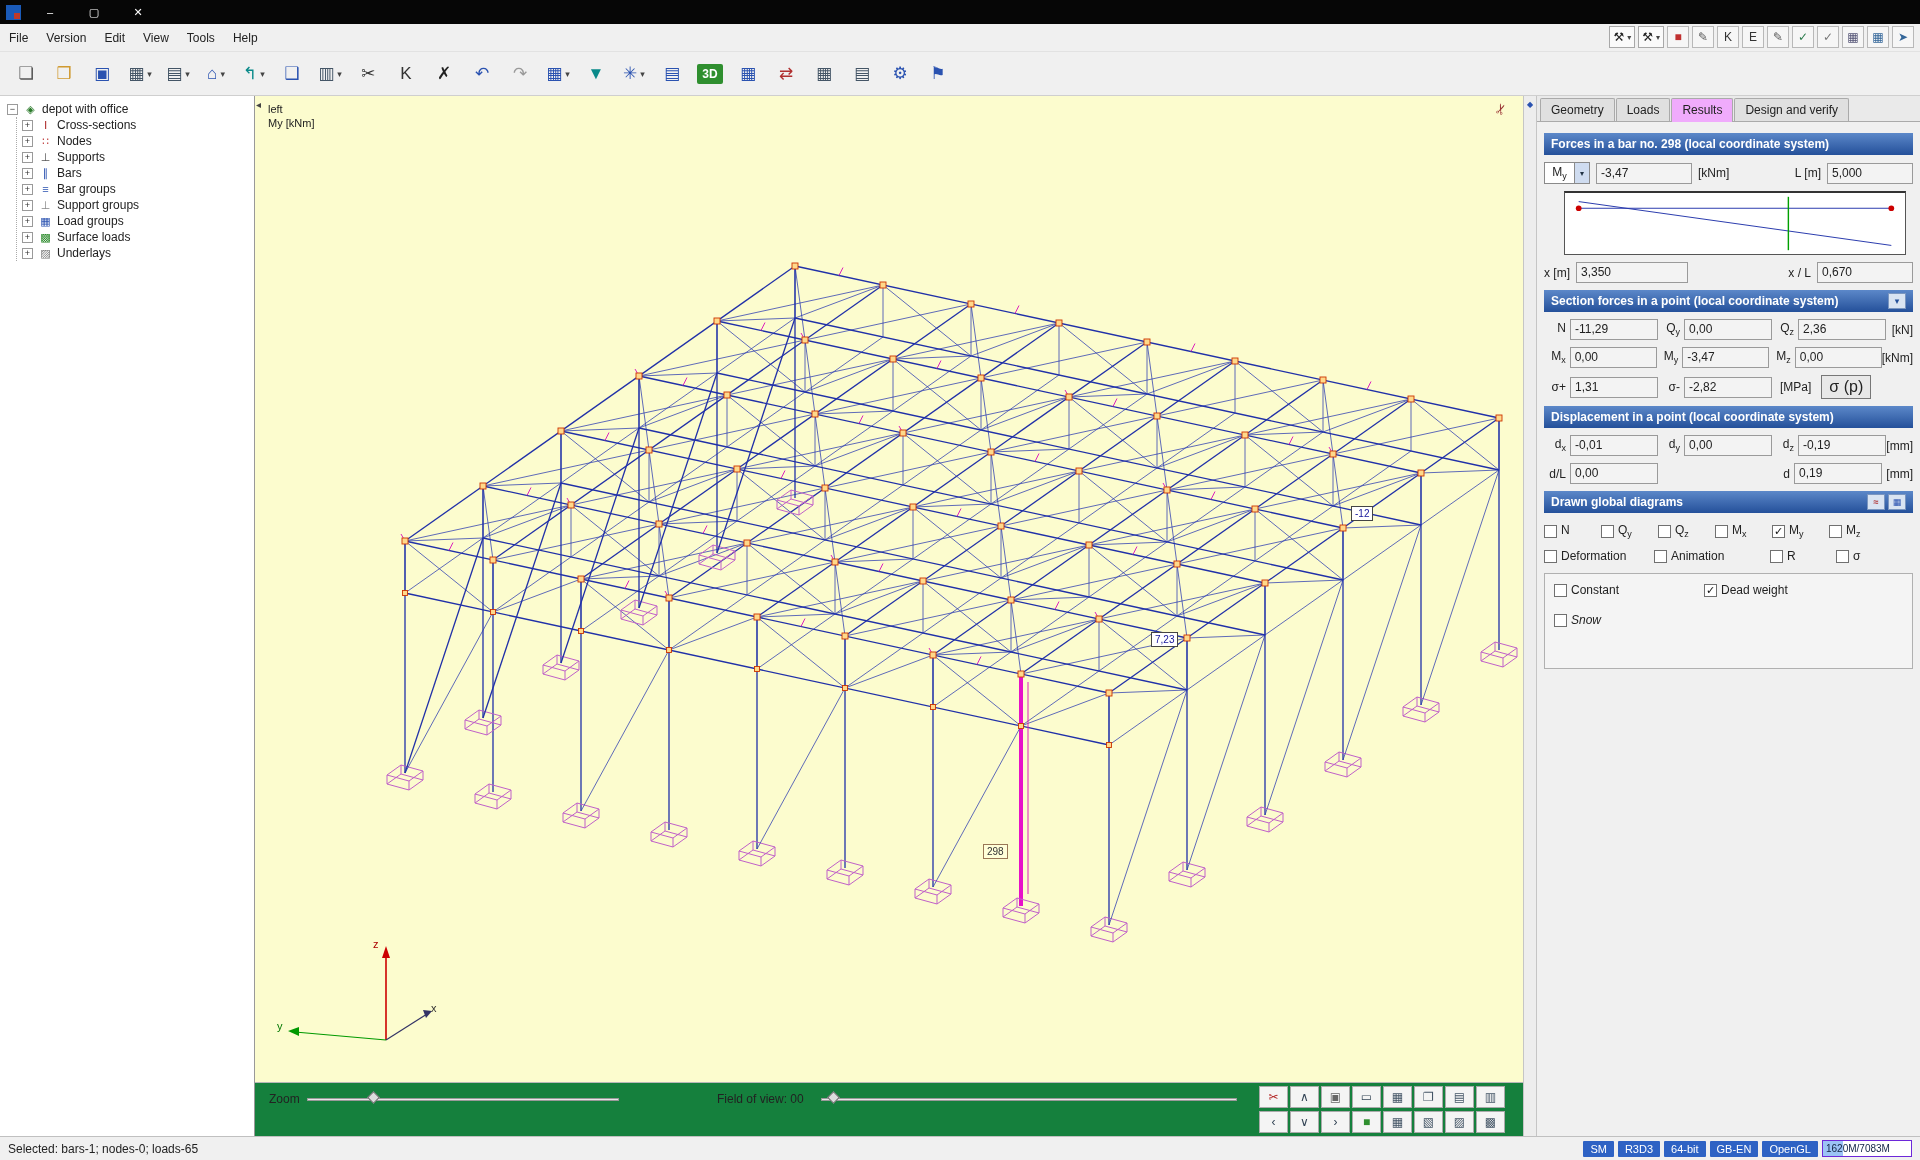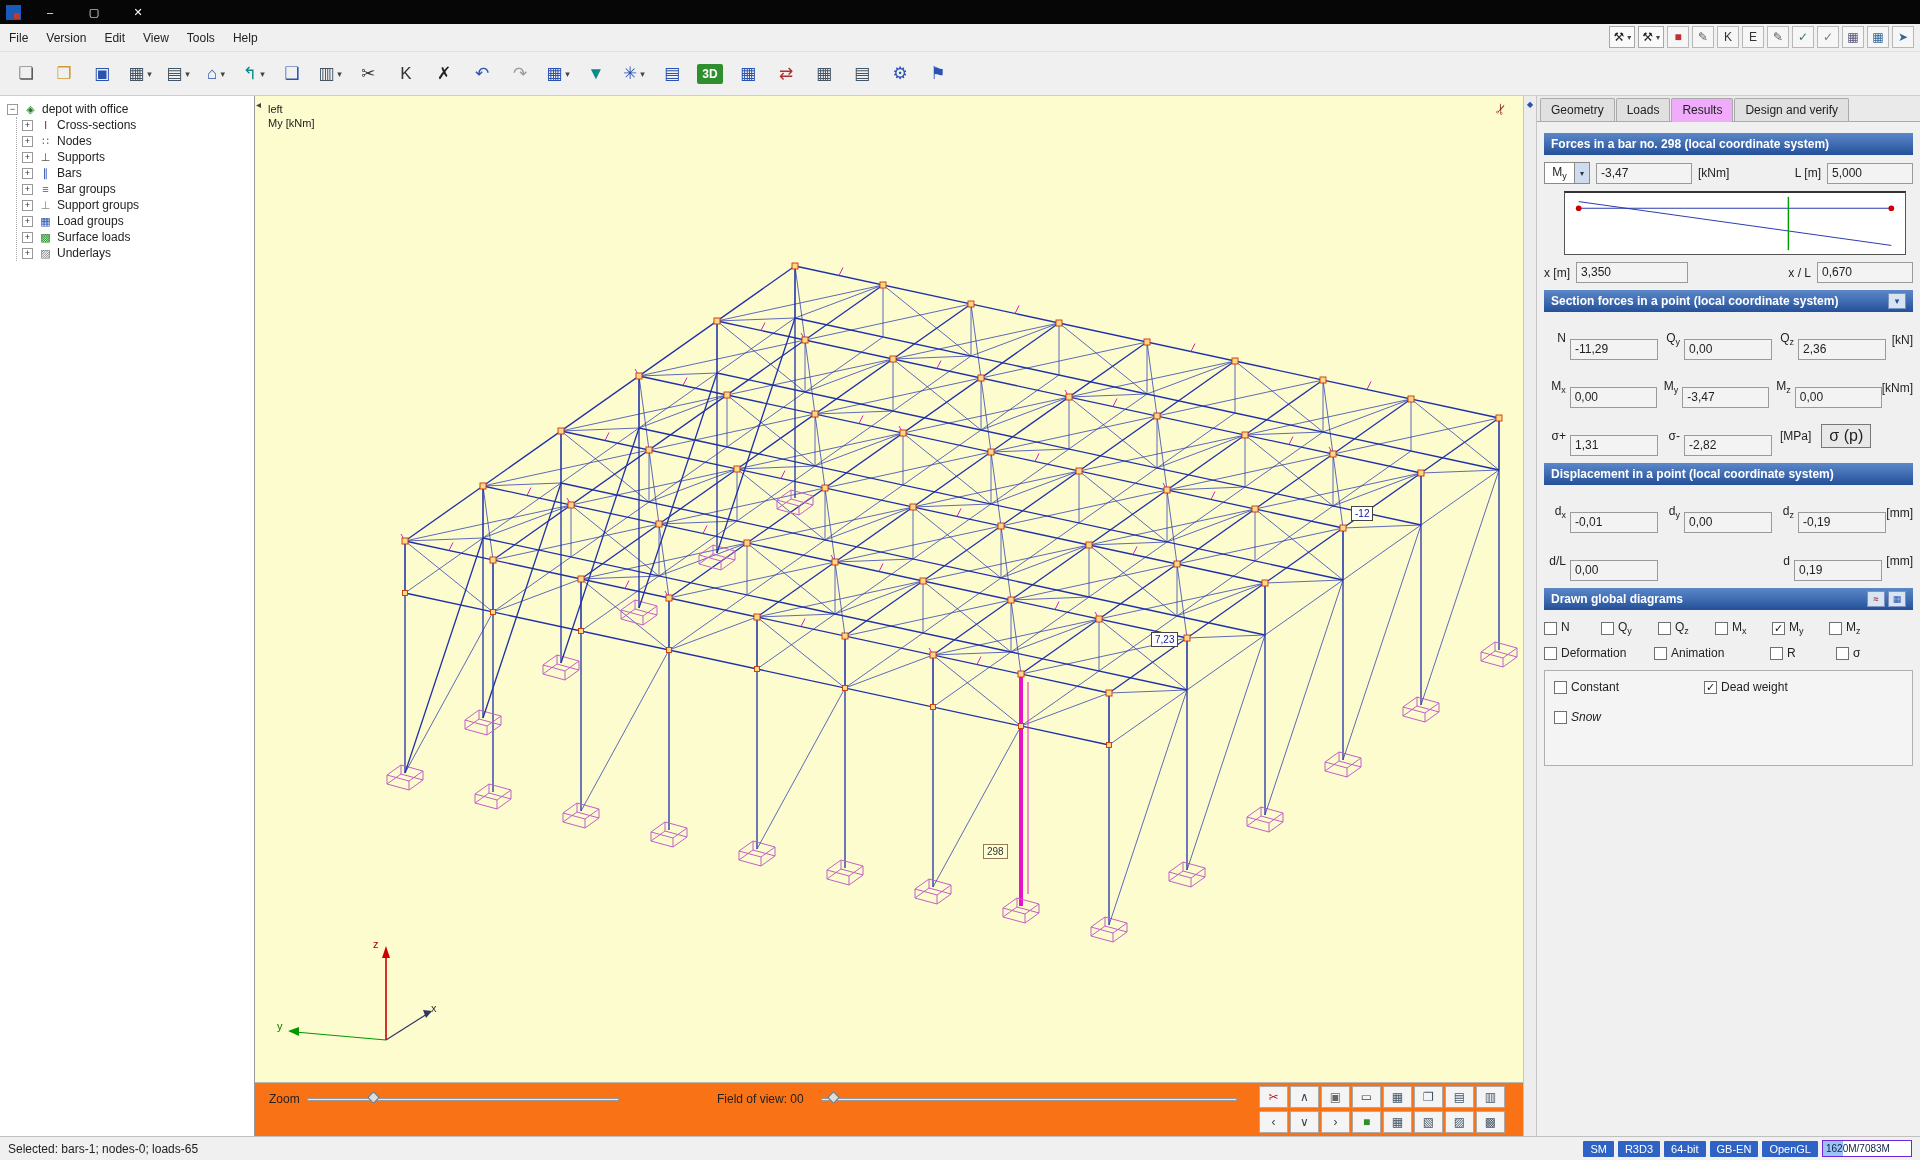--- a/index.html
+++ b/index.html
@@ -55,21 +55,21 @@
   .bar-thin{stroke:#2a3ab0;stroke-width:0.75;}
   .bar-sel{stroke:#e711c9;stroke-width:4;}
   .mag{stroke:#dd22bb;stroke-width:1;}
   .fnd{stroke:#c060c8;stroke-width:1;fill:none;}
   .node-sq{fill:#ffd98a;stroke:#cc3300;stroke-width:0.9;}
   .axis-z{stroke:#cc0000;stroke-width:1.6;}
   .axis-x{stroke:#333366;stroke-width:1.2;}
   .axis-y{stroke:#009900;stroke-width:1.2;}
 
   
-  .zoombar{height:54px;background:#f97316;border-top:1px solid #b8b8b8;position:relative;}
+  .zoombar{height:54px;background:#15803d;border-top:1px solid #b8b8b8;position:relative;}
   .zb-label{position:absolute;top:9px;font-size:12px;color:#222;}
   .zb-zoom{left:14px;}
   .zb-fov{left:462px;}
   .slider{position:absolute;top:9px;height:14px;}
   .slider .track{position:absolute;top:6px;left:0;right:0;height:3px;background:#e8e8e8;border:1px solid #999;}
   .slider .thumb{position:absolute;top:1px;width:9px;height:9px;background:#ddd;border:1px solid #666;transform:rotate(45deg);}
   .zoom-slider{left:52px;width:312px;}
   .fov-slider{left:566px;width:416px;}
   .zb-buttons{position:absolute;top:3px;display:flex;gap:2px;}
   #zb-row1{left:1004px;}
@@ -102,21 +102,21 @@
   .lbl{font-size:12px;color:#222;white-space:nowrap;}
   .force-diagram{display:block;background:#fff;border:1px solid #555;border-top:2px solid #333;margin:7px 0 0 20px;}
   .fd-base{stroke:#2233aa;stroke-width:1;}
   .fd-line{stroke:#2233aa;stroke-width:1;}
   .fd-cursor{stroke:#00a000;stroke-width:1.5;}
   .fd-dot{fill:#cc0000;}
   .x-row{display:flex;align-items:center;margin-top:7px;gap:6px;}
   .ml-auto{margin-left:auto;}
   .sf-row{display:flex;align-items:center;margin-top:7px;}
   .sf-lbl{width:26px;text-align:right;padding-right:4px;white-space:nowrap;}
-  .sf-field{width:88px;margin-top:20px;}
+  .sf-field{width:88px;}
   .sf-unit{margin-left:auto;text-align:right;white-space:nowrap;}
   .sf-gap{width:110px;}
   .btn{padding:2px 7px;border:1px solid #777;background:#e8e8e8;font-size:16px;margin-left:10px;white-space:nowrap;}
   sub{font-size:9px;}
   .cb-grid{display:flex;margin-top:10px;}
   #diag-components .cb-item{width:57px;}
   #diag-options .cb-item:nth-child(1){width:110px;}
   #diag-options .cb-item:nth-child(2){width:116px;}
   #diag-options .cb-item:nth-child(3){width:66px;}
   .cases-box{border:1px solid #b0b0b0;background:#f4f4f4;margin-top:10px;padding:9px 9px 6px;height:96px;}

